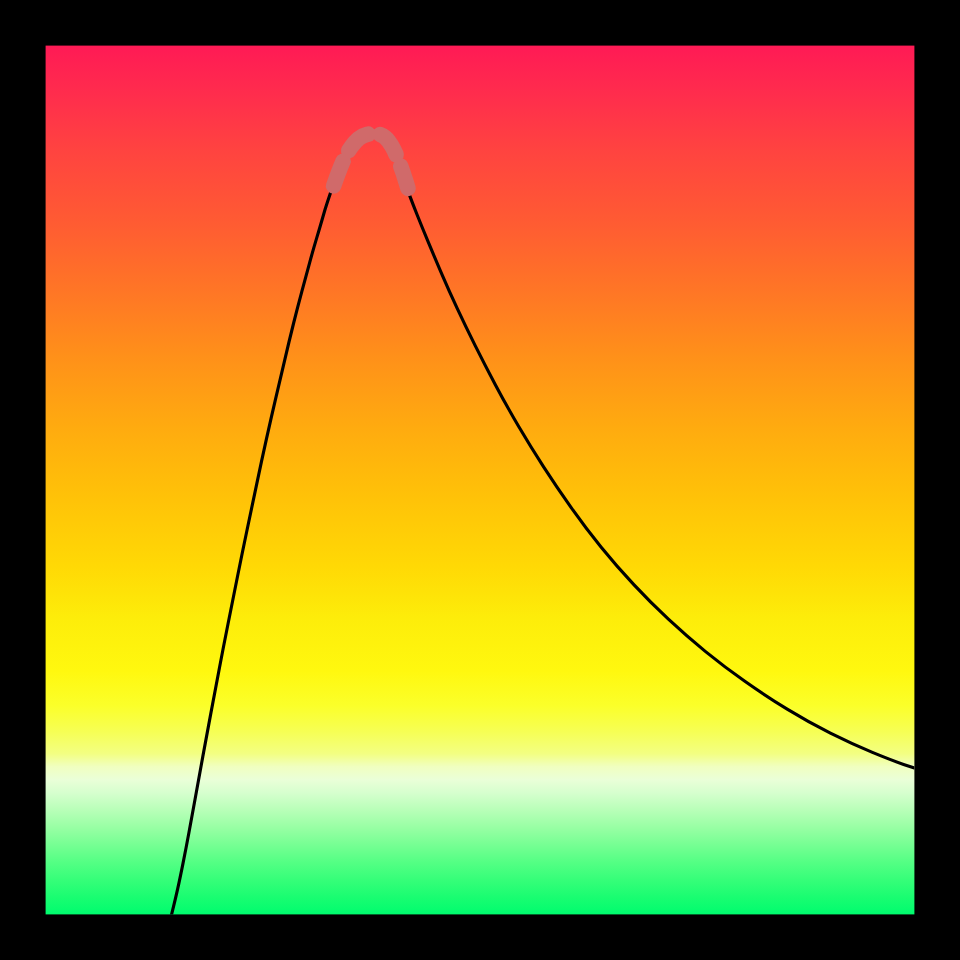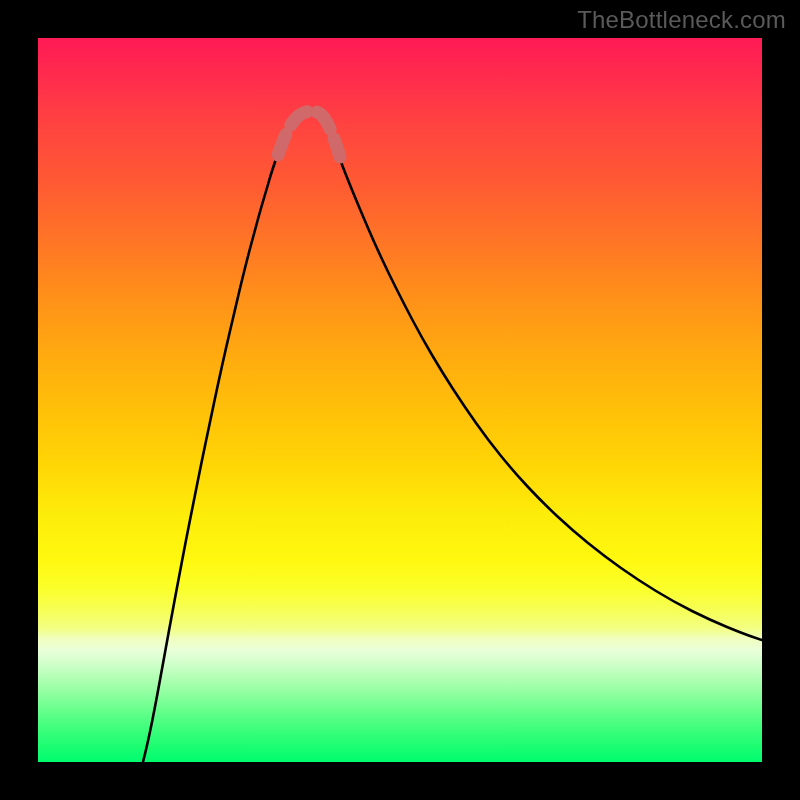--- a/index.html
+++ b/index.html
@@ -76,14 +76,13 @@
   <div class="plot-area">
     <svg class="curves" width="724" height="724" viewBox="0 0 724 724">
       <g id="series-container">
           <path d="M 105 724 Q 108 712 110 703 Q 112 694 114.5 681.5 Q 117 669 119.5 655.5 Q 122 642 125 625.5 Q 128 609 131 592.5 Q 134 576 137.5 557.5 Q 141 539 144.5 520.5 Q 148 502 152 482 Q 156 462 160 442 Q 164 422 168 403 Q 172 384 176 365 Q 180 346 184 328 Q 188 310 192 293 Q 196 276 199.5 261 Q 203 246 206.5 232 Q 210 218 213.5 205 Q 217 192 220 181 Q 223 170 226 160 Q 229 150 231 143 Q 233 136 235 130 Q 237 124 238.5 119.5 Q 240 115 242 109.5 L 244 104" fill="none" stroke="#000000" stroke-width="2.6" stroke-linecap="round" stroke-linejoin="round"></path>
           <path d="M 296 105 Q 300 116 303 124 Q 306 132 310 142 Q 314 152 319 164 Q 324 176 330 190 Q 336 204 343 219 Q 350 234 358 250 Q 366 266 375 283 Q 384 300 394 317 Q 404 334 415 351 Q 426 368 438 385 Q 450 402 463 418 Q 476 434 490 449 Q 504 464 519 478 Q 534 492 550 505 Q 566 518 583 530 Q 600 542 618 553 Q 636 564 654 573 Q 672 582 689 589 Q 706 596 715 599 L 724 602" fill="none" stroke="#000000" stroke-width="2.6" stroke-linecap="round" stroke-linejoin="round"></path>
           <path d="M 240 117 Q 246 100 249 94 Q 252 88 255 84 Q 258 80 261 77.5 Q 264 75 268 74 Q 272 73 276 73.5 Q 280 74 283 76.5 Q 286 79 289 84.5 Q 292 90 295 98 Q 298 106 300 112.5 L 302 119" fill="none" stroke="#d06a6a" stroke-width="13" stroke-linecap="round" stroke-linejoin="round" stroke-dasharray="22 10"></path>
         </g>
     </svg>
   </div>
 
-  <div class="watermark">TheBottleneck.com</div>
 </div>
 
 </body></html>

